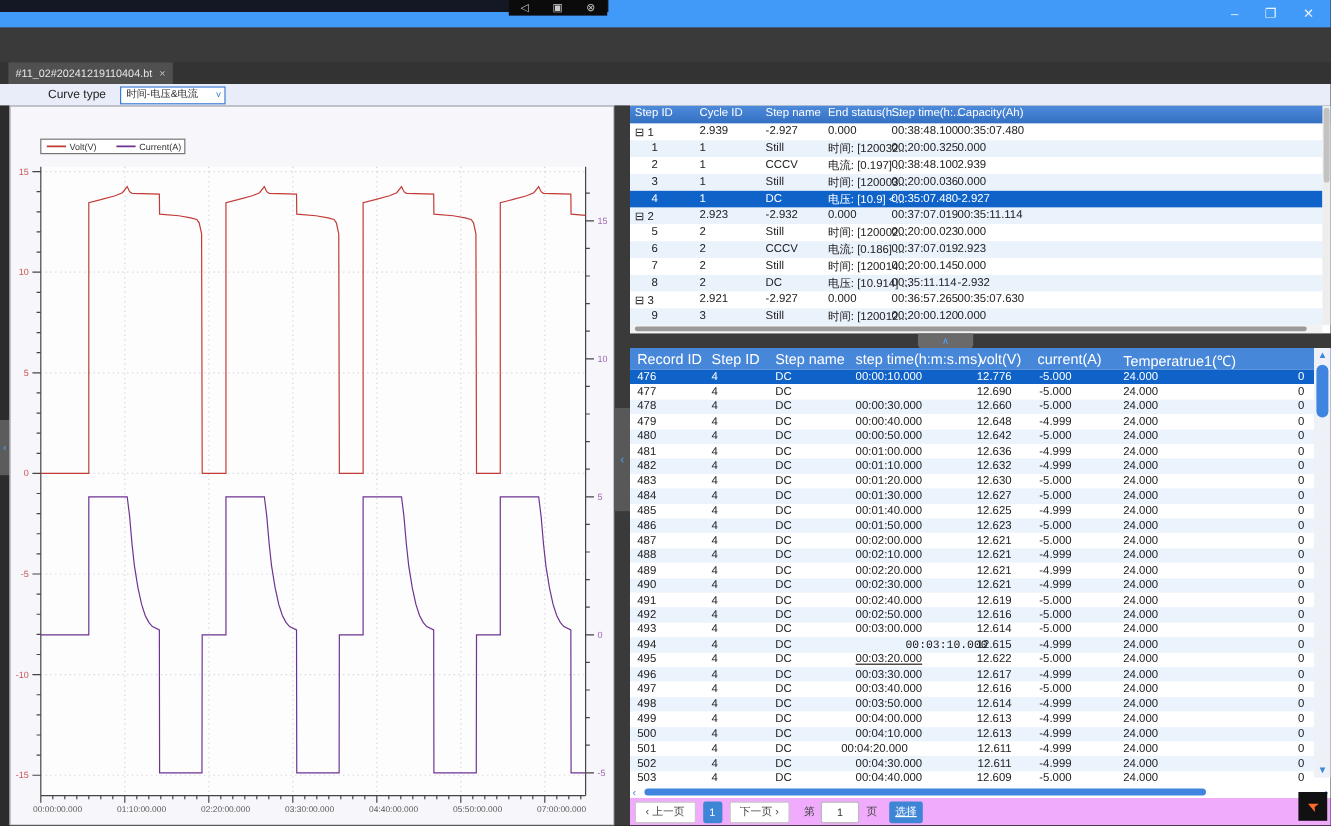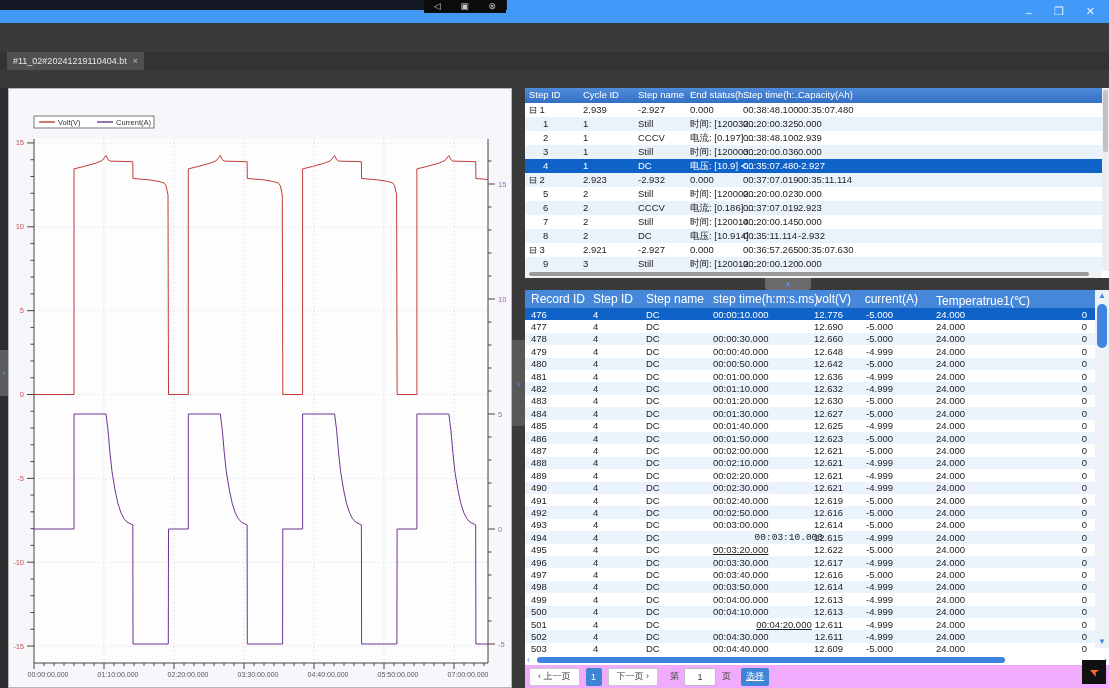--- a/index.html
+++ b/index.html
@@ -100,20 +100,27 @@
   </div>
 
   <div class="abs menuband"></div>
 
   <div class="abs tabstrip"></div>
   <div class="abs tab">
     <span class="t">#11_02#20241219110404.bts</span>
     <span class="x">×</span>
   </div>
 
+  <div class="abs curvebar">
+    <span class="lbl">Curve type</span>
+    <div class="combo">
+      <span>时间-电压&amp;电流</span>
+      <span class="chev">˅</span>
+    </div>
+  </div>
 
   <div class="abs leftstrip"></div>
   <div class="abs lhandle">‹</div>
 
   <div class="abs chartpane">
     <svg id="chart-svg" width="502" height="598">
         <rect x="25" y="50" width="454" height="524" fill="#fdfdfe"></rect>
         <line x1="25" y1="557.05" x2="479" y2="557.05" stroke="#d3d3dc" stroke-width="1" stroke-dasharray="1,3"></line>
         <line x1="25" y1="473.2" x2="479" y2="473.2" stroke="#d3d3dc" stroke-width="1" stroke-dasharray="1,3"></line>
         <line x1="25" y1="389.35" x2="479" y2="389.35" stroke="#d3d3dc" stroke-width="1" stroke-dasharray="1,3"></line>
@@ -640,21 +647,21 @@
           <span style="left: 188px; width: 110px; text-align: left;">00:04:10.000</span>
           <span style="left: 254px; width: 64px; text-align: right;">12.613</span>
           <span style="left: 300px; width: 68px; text-align: right;">-4.999</span>
           <span style="left: 411px; width: 110px; text-align: left;">24.000</span>
           <span style="left: 520px; width: 42px; text-align: right;">0</span>
         </div>
         <div class="rt-row" style="top: 328px; background: rgb(255, 255, 255);">
           <span style="left: 6px; width: 58px; text-align: left;">501</span>
           <span style="left: 68px; width: 40px; text-align: left;">4</span>
           <span style="left: 121px; width: 60px; text-align: left;">DC</span>
-          <span style="left: 204px; width: 110px; text-align: center; text-decoration: underline;">00:04:20.000</span>
+          <span style="left: 176px; width: 110px; text-align: left;">00:04:20.000</span>
           <span style="left: 254px; width: 64px; text-align: right;">12.611</span>
           <span style="left: 300px; width: 68px; text-align: right;">-4.999</span>
           <span style="left: 411px; width: 110px; text-align: left;">24.000</span>
           <span style="left: 520px; width: 42px; text-align: right;">0</span>
         </div>
         <div class="rt-row" style="top: 340.4px; background: rgb(235, 243, 252);">
           <span style="left: 6px; width: 58px; text-align: left;">502</span>
           <span style="left: 68px; width: 40px; text-align: left;">4</span>
           <span style="left: 121px; width: 60px; text-align: left;">DC</span>
           <span style="left: 188px; width: 110px; text-align: left;">00:04:30.000</span>

